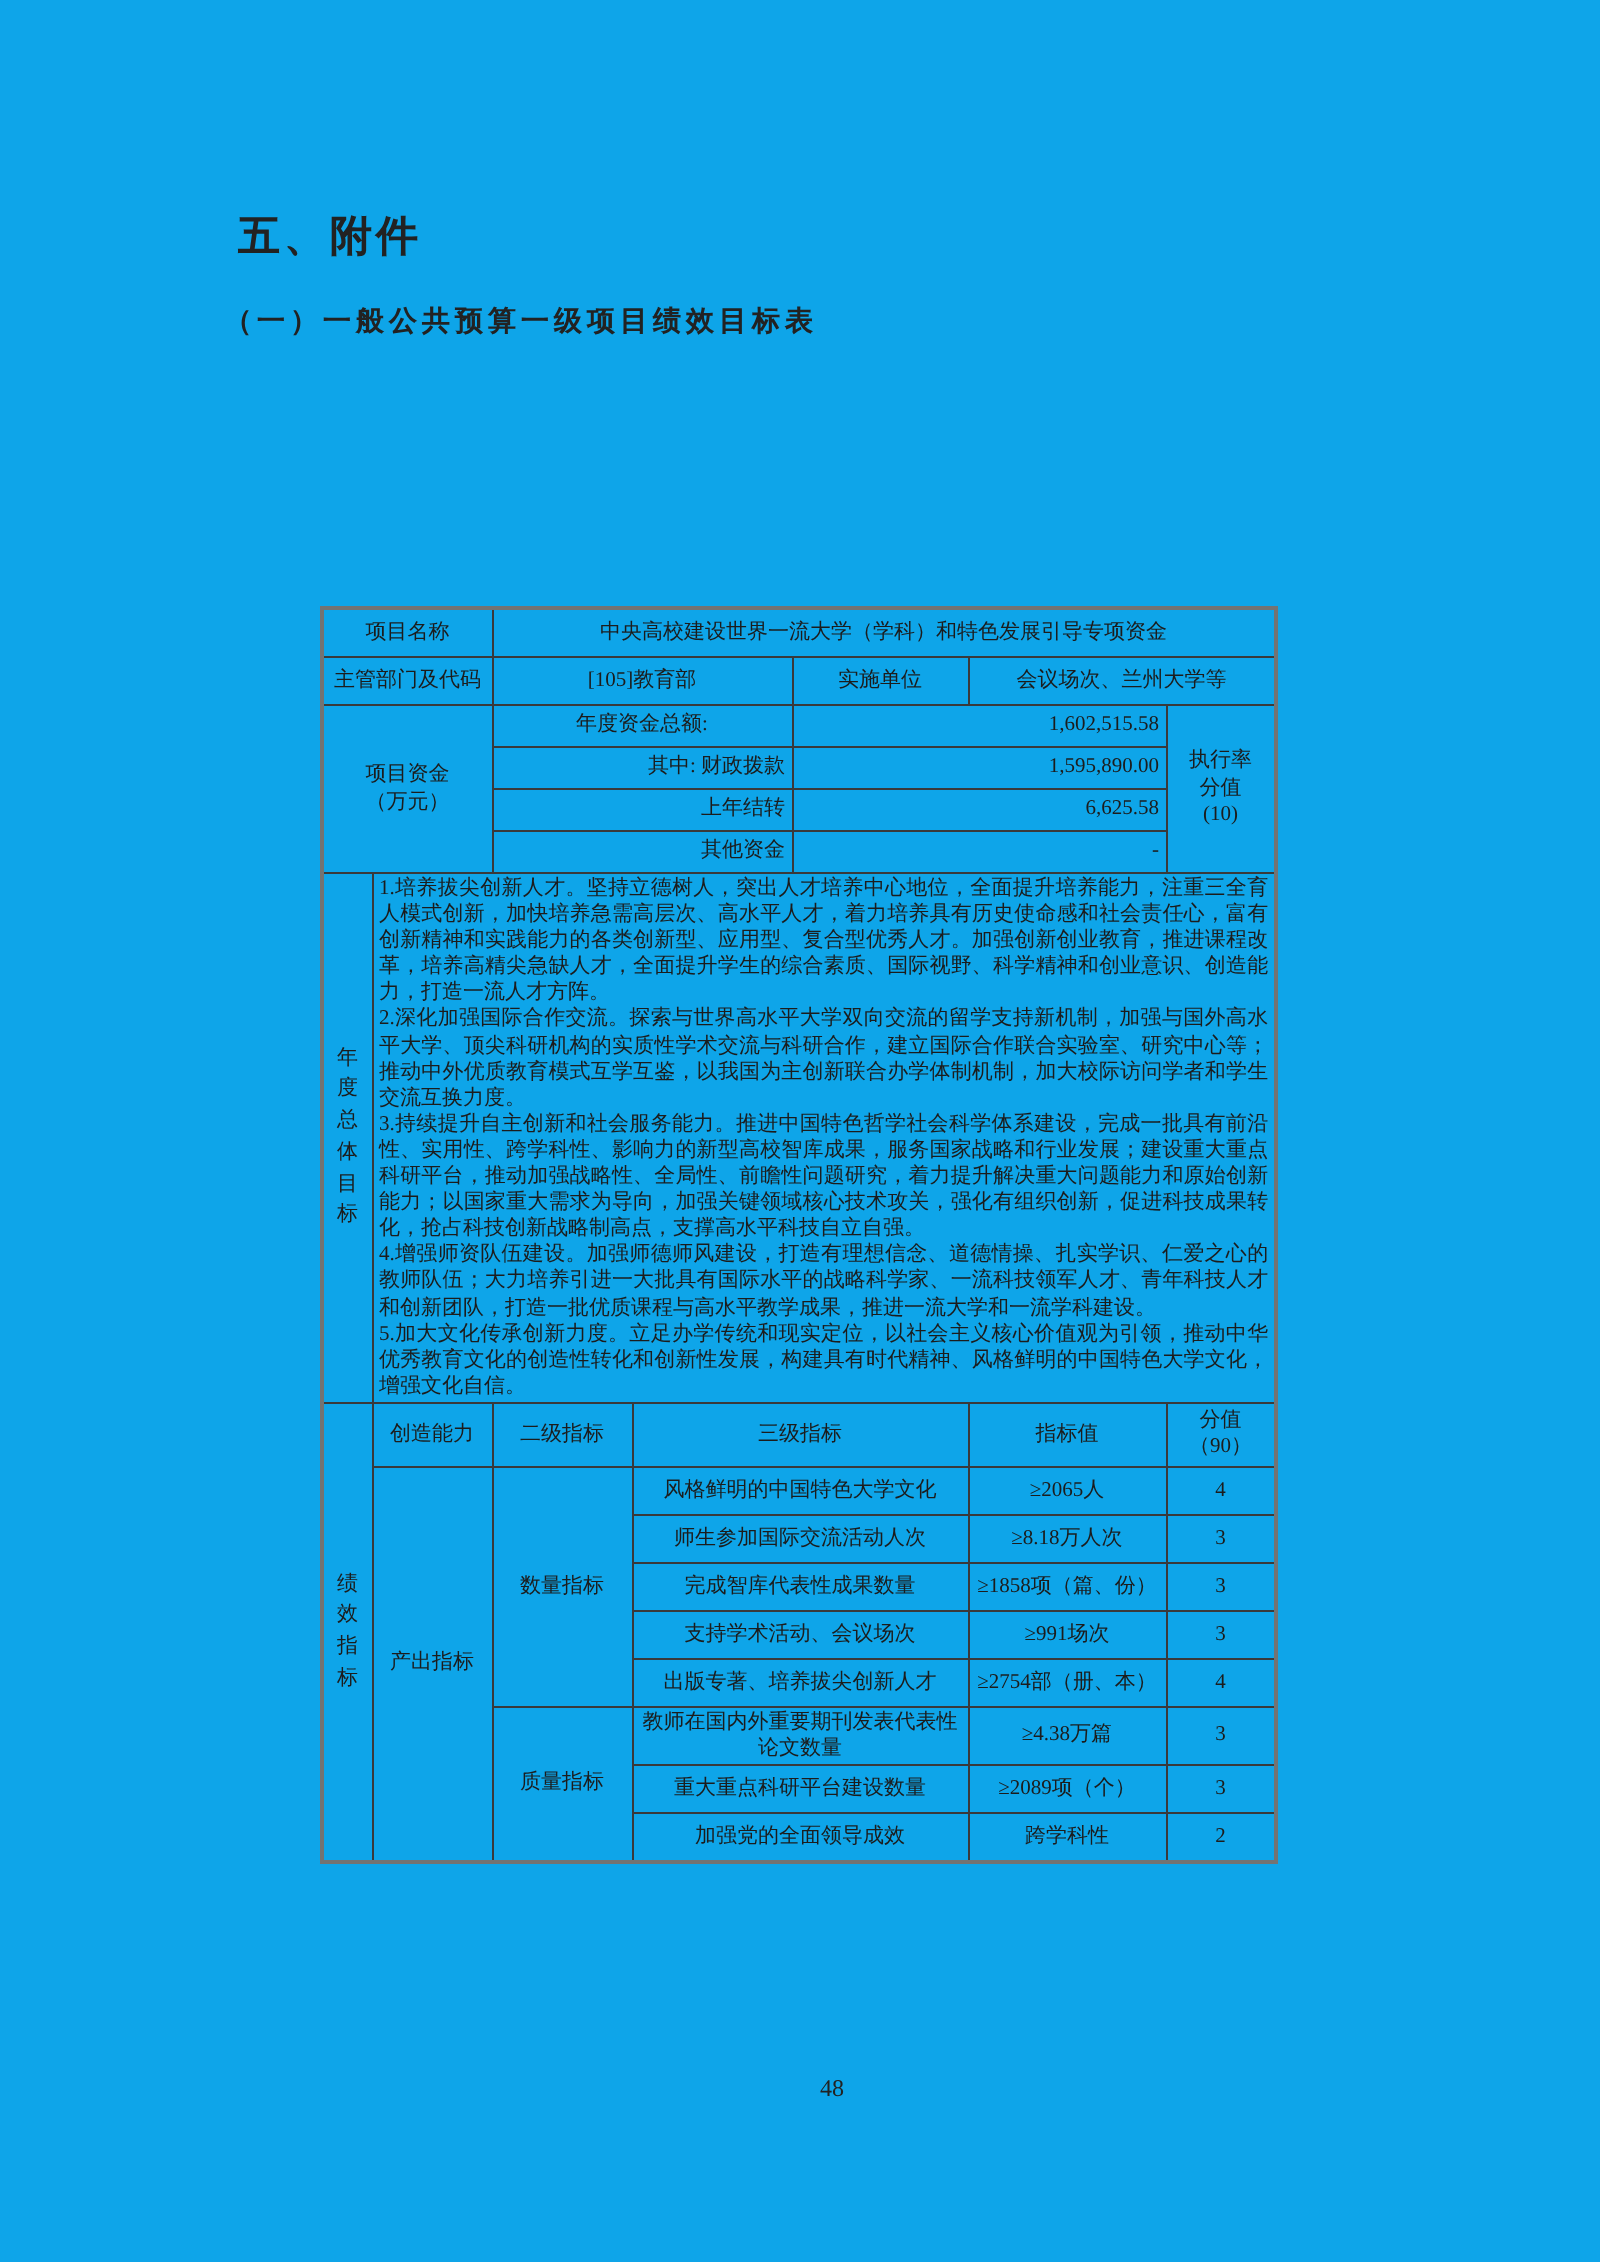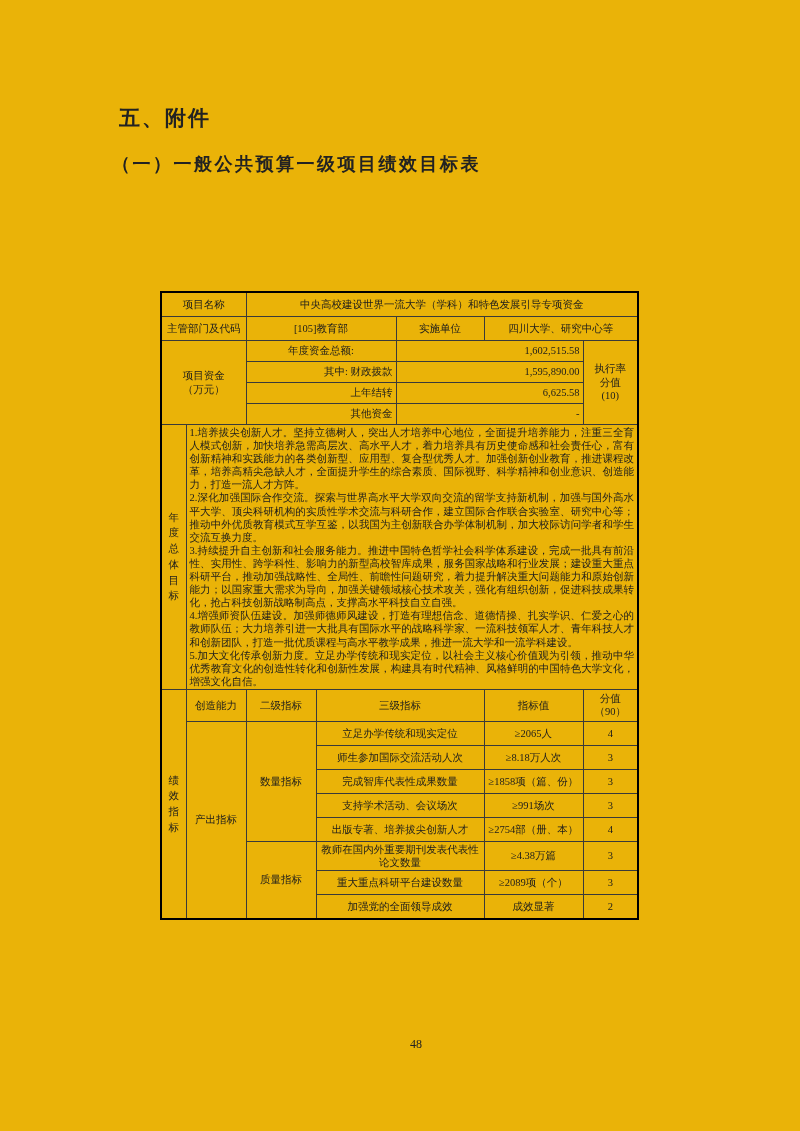--- a/index.html
+++ b/index.html
@@ -1,20 +1,20 @@
 <!DOCTYPE html>
 <html><head>
 <meta charset="utf-8">
 <style>
   html, body { margin: 0; padding: 0; background: #ffffff; }
   .page {
     position: relative;
     width: 800px;
     height: 1131px;
-    background: #eab308;
+    background: #0ea5e9;
     color: #1c1c1c;
     font-family: "Liberation Serif", serif;
     overflow: hidden;
   }
   .h-section {
     position: absolute;
     left: 119px;
     top: 104px;
     margin: 0;
     font-family: "Liberation Sans", sans-serif;
@@ -23,21 +23,21 @@
     color: #222;
     letter-spacing: 2px;
   }
   .h-subsection {
     position: absolute;
     left: 112px;
     top: 152px;
     margin: 0;
     font-family: Liberation Sans, sans-serif;
     font-weight: bold;
-    font-size: 18px;
+    font-size: 14px;
     color: #222;
     letter-spacing: 2.5px;
   }
   .doc-title {
     position: absolute;
     left: 160px;
     top: 243px;
     width: 477px;
     text-align: center;
     font-family: "Liberation Sans", sans-serif;
@@ -51,27 +51,27 @@
     left: 160px;
     top: 271px;
     width: 477px;
     text-align: center;
     font-size: 11px;
     color: #222;
   }
   table.doc-table {
     position: absolute;
     left: 160px;
-    top: 291px;
+    top: 303px;
     width: 477px;
     border-collapse: collapse;
     table-layout: fixed;
     font-size: 10.5px;
     color: #1c1c1c;
-    border: 2px solid #000000;
+    border: 2px solid #737373;
   }
   .doc-table td {
     border: 1px solid #3a3a3a;
     padding: 1px 3px;
     vertical-align: middle;
     line-height: 1.25;
     overflow: hidden;
   }
   .c  { text-align: center; }
   .al { text-align: center;  padding-left: 7px; }
@@ -133,21 +133,21 @@
 
       <tr class="info-row">
         <td colspan="2" class="c">项目名称</td>
         <td colspan="5" class="c">中央高校建设世界一流大学（学科）和特色发展引导专项资金</td>
       </tr>
 
       <tr class="info-row">
         <td colspan="2" class="c">主管部门及代码</td>
         <td colspan="2" class="c">[105]教育部</td>
         <td class="c">实施单位</td>
-        <td colspan="2" class="c">四川大学、研究中心等</td>
+        <td colspan="2" class="c">会议场次、兰州大学等</td>
       </tr>
 
       <tr class="fund-row">
         <td colspan="2" rowspan="4" class="vcell stack">
           <div>项目资金</div>
           <div>（万元）</div>
         </td>
         <td colspan="2" class="al">年度资金总额:</td>
         <td colspan="2" class="num">1,602,515.58</td>
         <td rowspan="4" class="vcell stack">
@@ -192,21 +192,21 @@
         <td class="c">指标值</td>
         <td class="c stack">
           <div>分值</div>
           <div>（90）</div>
         </td>
       </tr>
 
       <tr class="irow">
         <td rowspan="8" class="vcell">产出指标</td>
         <td rowspan="5" class="vcell">数量指标</td>
-        <td colspan="2" class="al">立足办学传统和现实定位</td>
+        <td colspan="2" class="al">风格鲜明的中国特色大学文化</td>
         <td class="c">≥2065人</td>
         <td class="c">4</td>
       </tr>
       <tr class="irow">
         <td colspan="2" class="al">师生参加国际交流活动人次</td>
         <td class="c">≥8.18万人次</td>
         <td class="c">3</td>
       </tr>
       <tr class="irow">
         <td colspan="2" class="al">完成智库代表性成果数量</td>
@@ -229,21 +229,21 @@
         <td class="c">≥4.38万篇</td>
         <td class="c">3</td>
       </tr>
       <tr class="irow">
         <td colspan="2" class="al">重大重点科研平台建设数量</td>
         <td class="c">≥2089项（个）</td>
         <td class="c">3</td>
       </tr>
       <tr class="irow">
         <td colspan="2" class="al">加强党的全面领导成效</td>
-        <td class="c">成效显著</td>
+        <td class="c">跨学科性</td>
         <td class="c">2</td>
       </tr>
     </tbody>
   </table>
 
   <div class="page-num">48</div>
 
 </div>
 
 </body></html>

